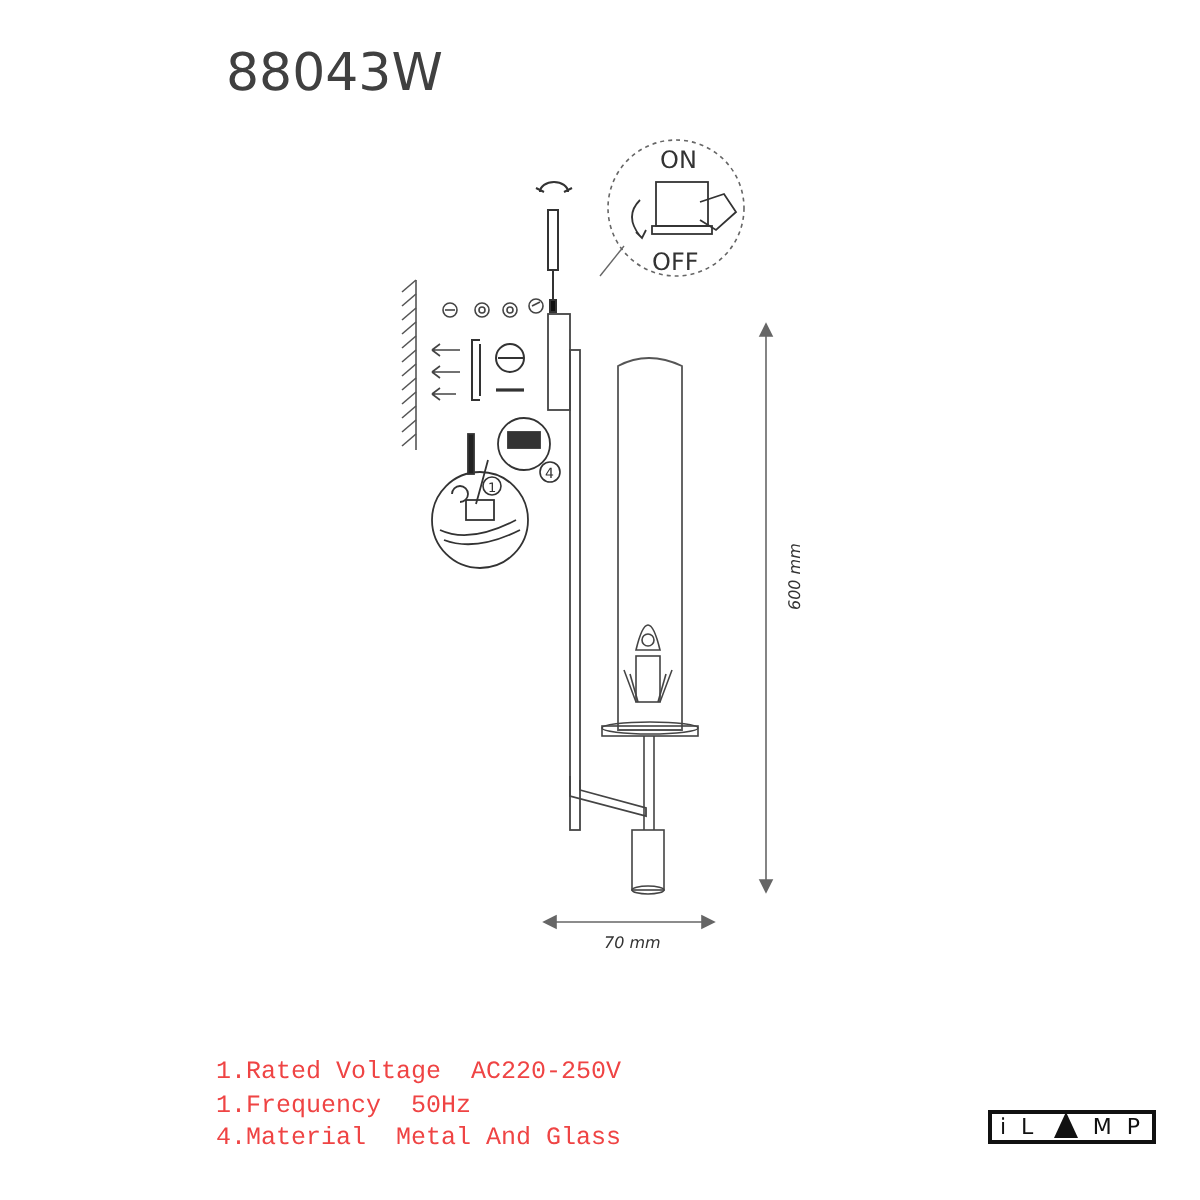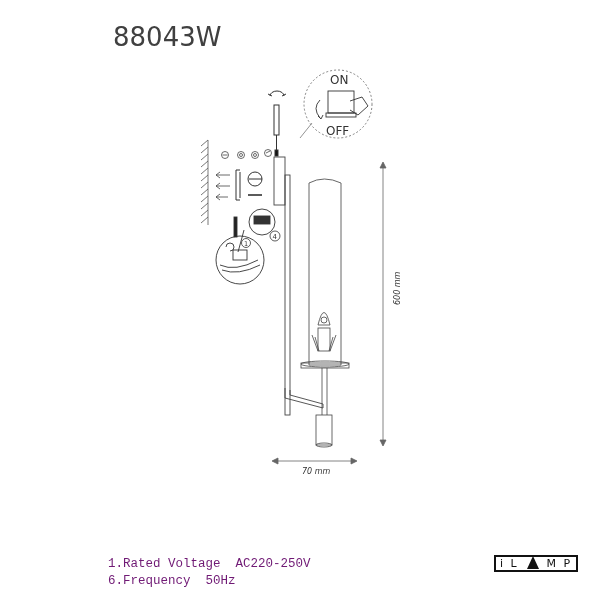--- a/index.html
+++ b/index.html
@@ -1,18 +1,18 @@
 <!DOCTYPE html>
 <html><head>
 <meta charset="utf-8">
 <style>
   html, body { margin:0; padding:0; background:#ffffff; }
   body { width:600px; height:600px; position:relative; overflow:hidden; font-family:"DejaVu Sans", sans-serif; color:#111; }
   .title { position:absolute; left:113px; top:22px; font-family:"DejaVu Sans", sans-serif; font-size:26px; letter-spacing:0px; color:#404040; }
-  .specs { position:absolute; left:108px; top:556px; font-family:"Liberation Mono","DejaVu Sans Mono", monospace; font-size:12.5px; line-height:16.5px; color:#701a75; }
+  .specs { position:absolute; left:108px; top:528px; font-family:"Liberation Mono","DejaVu Sans Mono", monospace; font-size:12.5px; line-height:16.5px; color:#ef4444; }
   .specs div { white-space:pre; }
   .logo { position:absolute; left:494px; top:555px; width:84px; height:17px; border:2px solid #111; box-sizing:border-box; display:flex; align-items:center; justify-content:space-around; font-family:"DejaVu Sans", sans-serif; font-weight:normal; font-size:11px; letter-spacing:2px; }
   .logo span.tri { display:inline-block; width:0; height:0; border-left:6px solid transparent; border-right:6px solid transparent; border-bottom:13px solid #111; margin-top:-2px; }
   svg { position:absolute; left:0; top:0; }
   .dimtext { font-family:"DejaVu Sans", sans-serif; font-style:italic; font-size:8px; fill:#333; }
   .switchtext { font-family:"DejaVu Sans", sans-serif; font-size:12px; fill:#333; }
 </style>
 </head>
 <body>
 
@@ -148,20 +148,21 @@
   <g stroke="#666" stroke-width="0.8" fill="#666">
     <line x1="273" y1="461" x2="356" y2="461"></line>
     <path d="M278 458 L272 461 L278 464 Z"></path>
     <path d="M351 458 L357 461 L351 464 Z"></path>
   </g>
   <text class="dimtext" x="302" y="474">70 mm</text>
 </svg>
 
 <div class="specs">
   <div>1.Rated Voltage  AC220-250V</div>
-  <div>6.Frequency  50Hz</div>
+  <div>1.Frequency  50Hz</div>
+  <div>4.Material  Metal And Glass</div>
 </div>
 
 <div class="logo">
   <span>i L</span>
   <span class="tri"></span>
   <span>M P</span>
 </div>
 
 </body></html>

